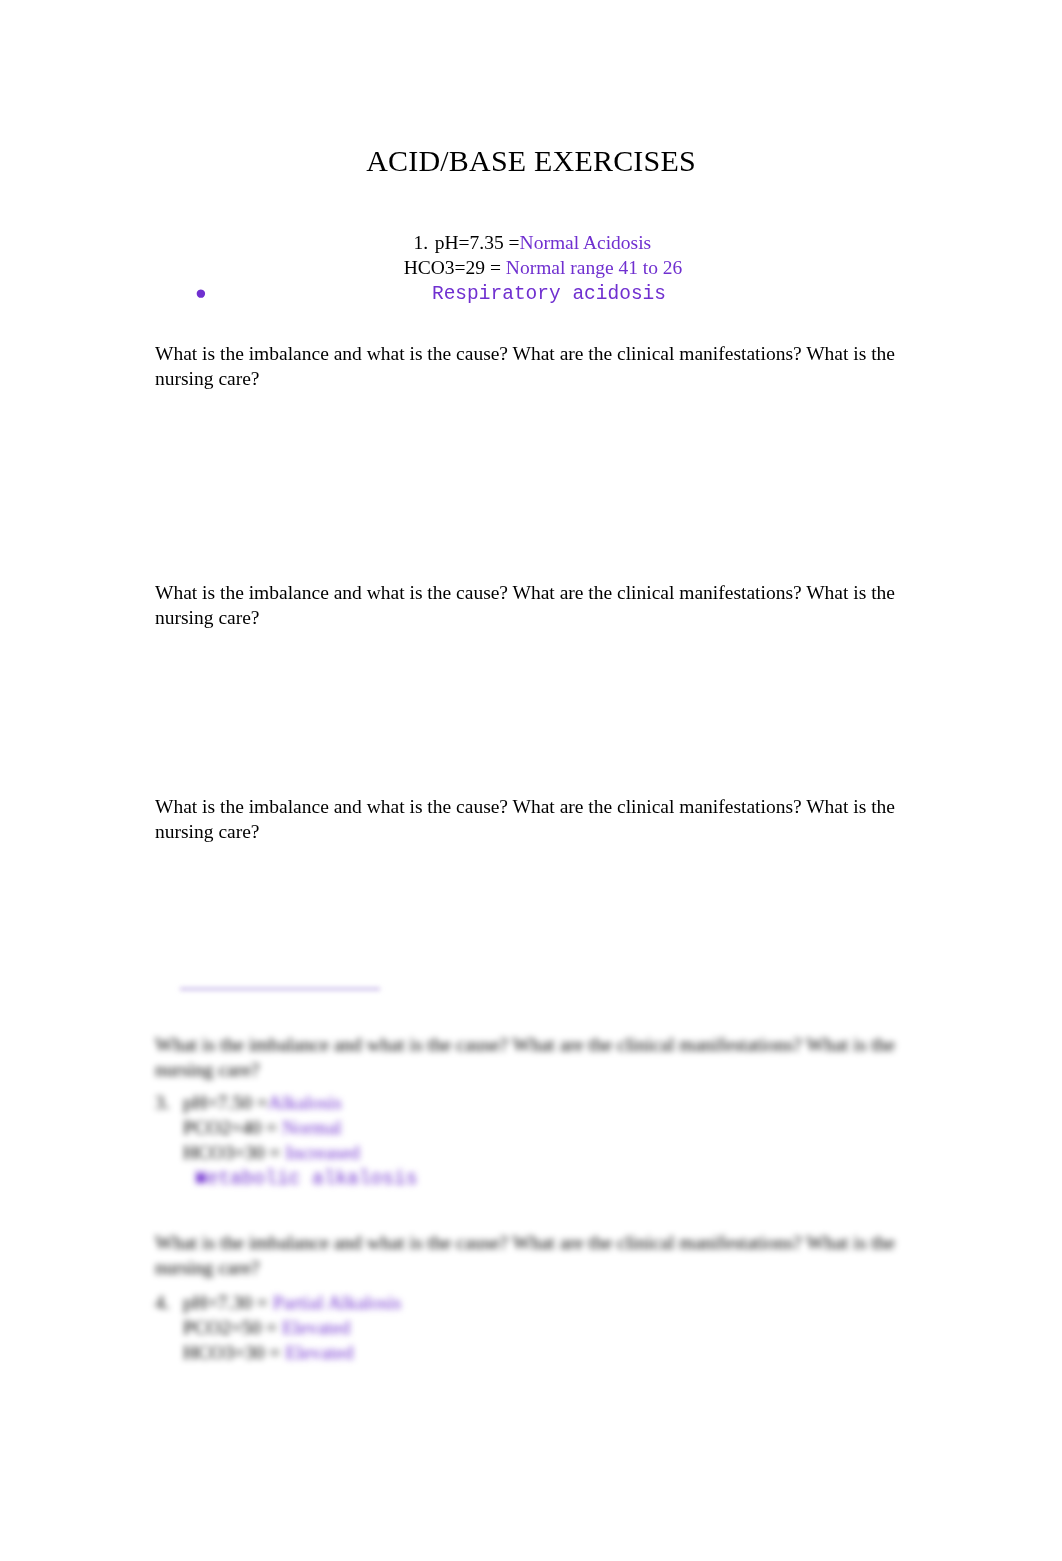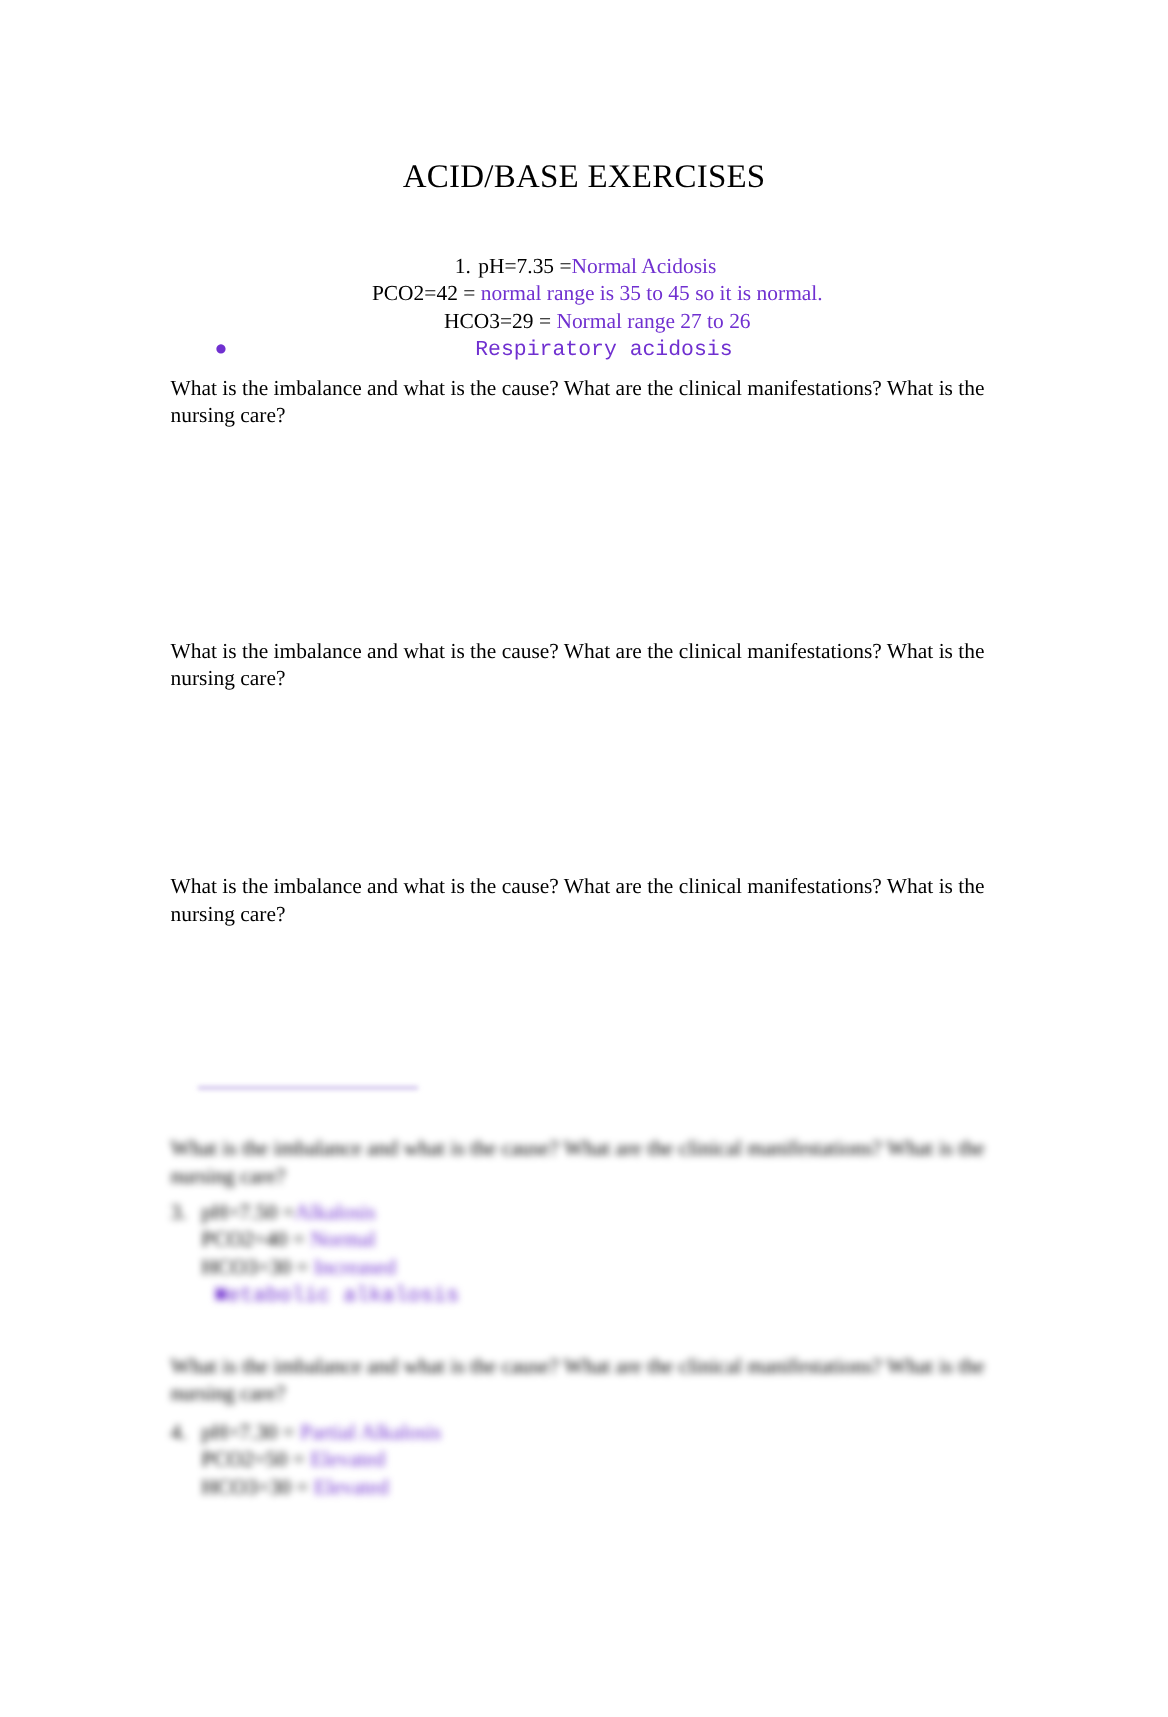--- a/index.html
+++ b/index.html
@@ -93,22 +93,21 @@
 </style>
 </head>
 <body>
 
 <div class="page">
 
   <h1 class="doc-title">ACID/BASE EXERCISES</h1>
 
   <div class="block item-list" style="top: 230px; text-align: center;">
     <div class="item-line"><span class="num">1.</span><span>pH=7.35 =</span><span class="purple">Normal Acidosis</span></div>
-    <div class="item-line"><span class="indent"></span><span>PCO2=42 = </span><span class="purple">normal range is 35 to 45 so it is normal.</span></div>
-    <div class="item-line"><span class="indent"></span><span>HCO3=29 = </span><span class="purple">Normal range 27 to 26</span></div>
+    <div class="item-line"><span class="indent"></span><span>HCO3=29 = </span><span class="purple">Normal range 41 to 26</span></div>
     <div class="bullet-line"><span class="bullet-dot">●</span><span class="bullet-label">Respiratory acidosis</span></div>
   </div>
 
   <div class="block q-text" style="top: 325px;">What is the imbalance and what is the cause? What are the clinical manifestations? What is the nursing care?</div>
 
   <div class="block q-text" style="top: 564px;">What is the imbalance and what is the cause? What are the clinical manifestations? What is the nursing care?</div>
 
   <div class="block q-text" style="top: 778px;">What is the imbalance and what is the cause? What are the clinical manifestations? What is the nursing care?</div>
 
   <div class="rule"></div>

